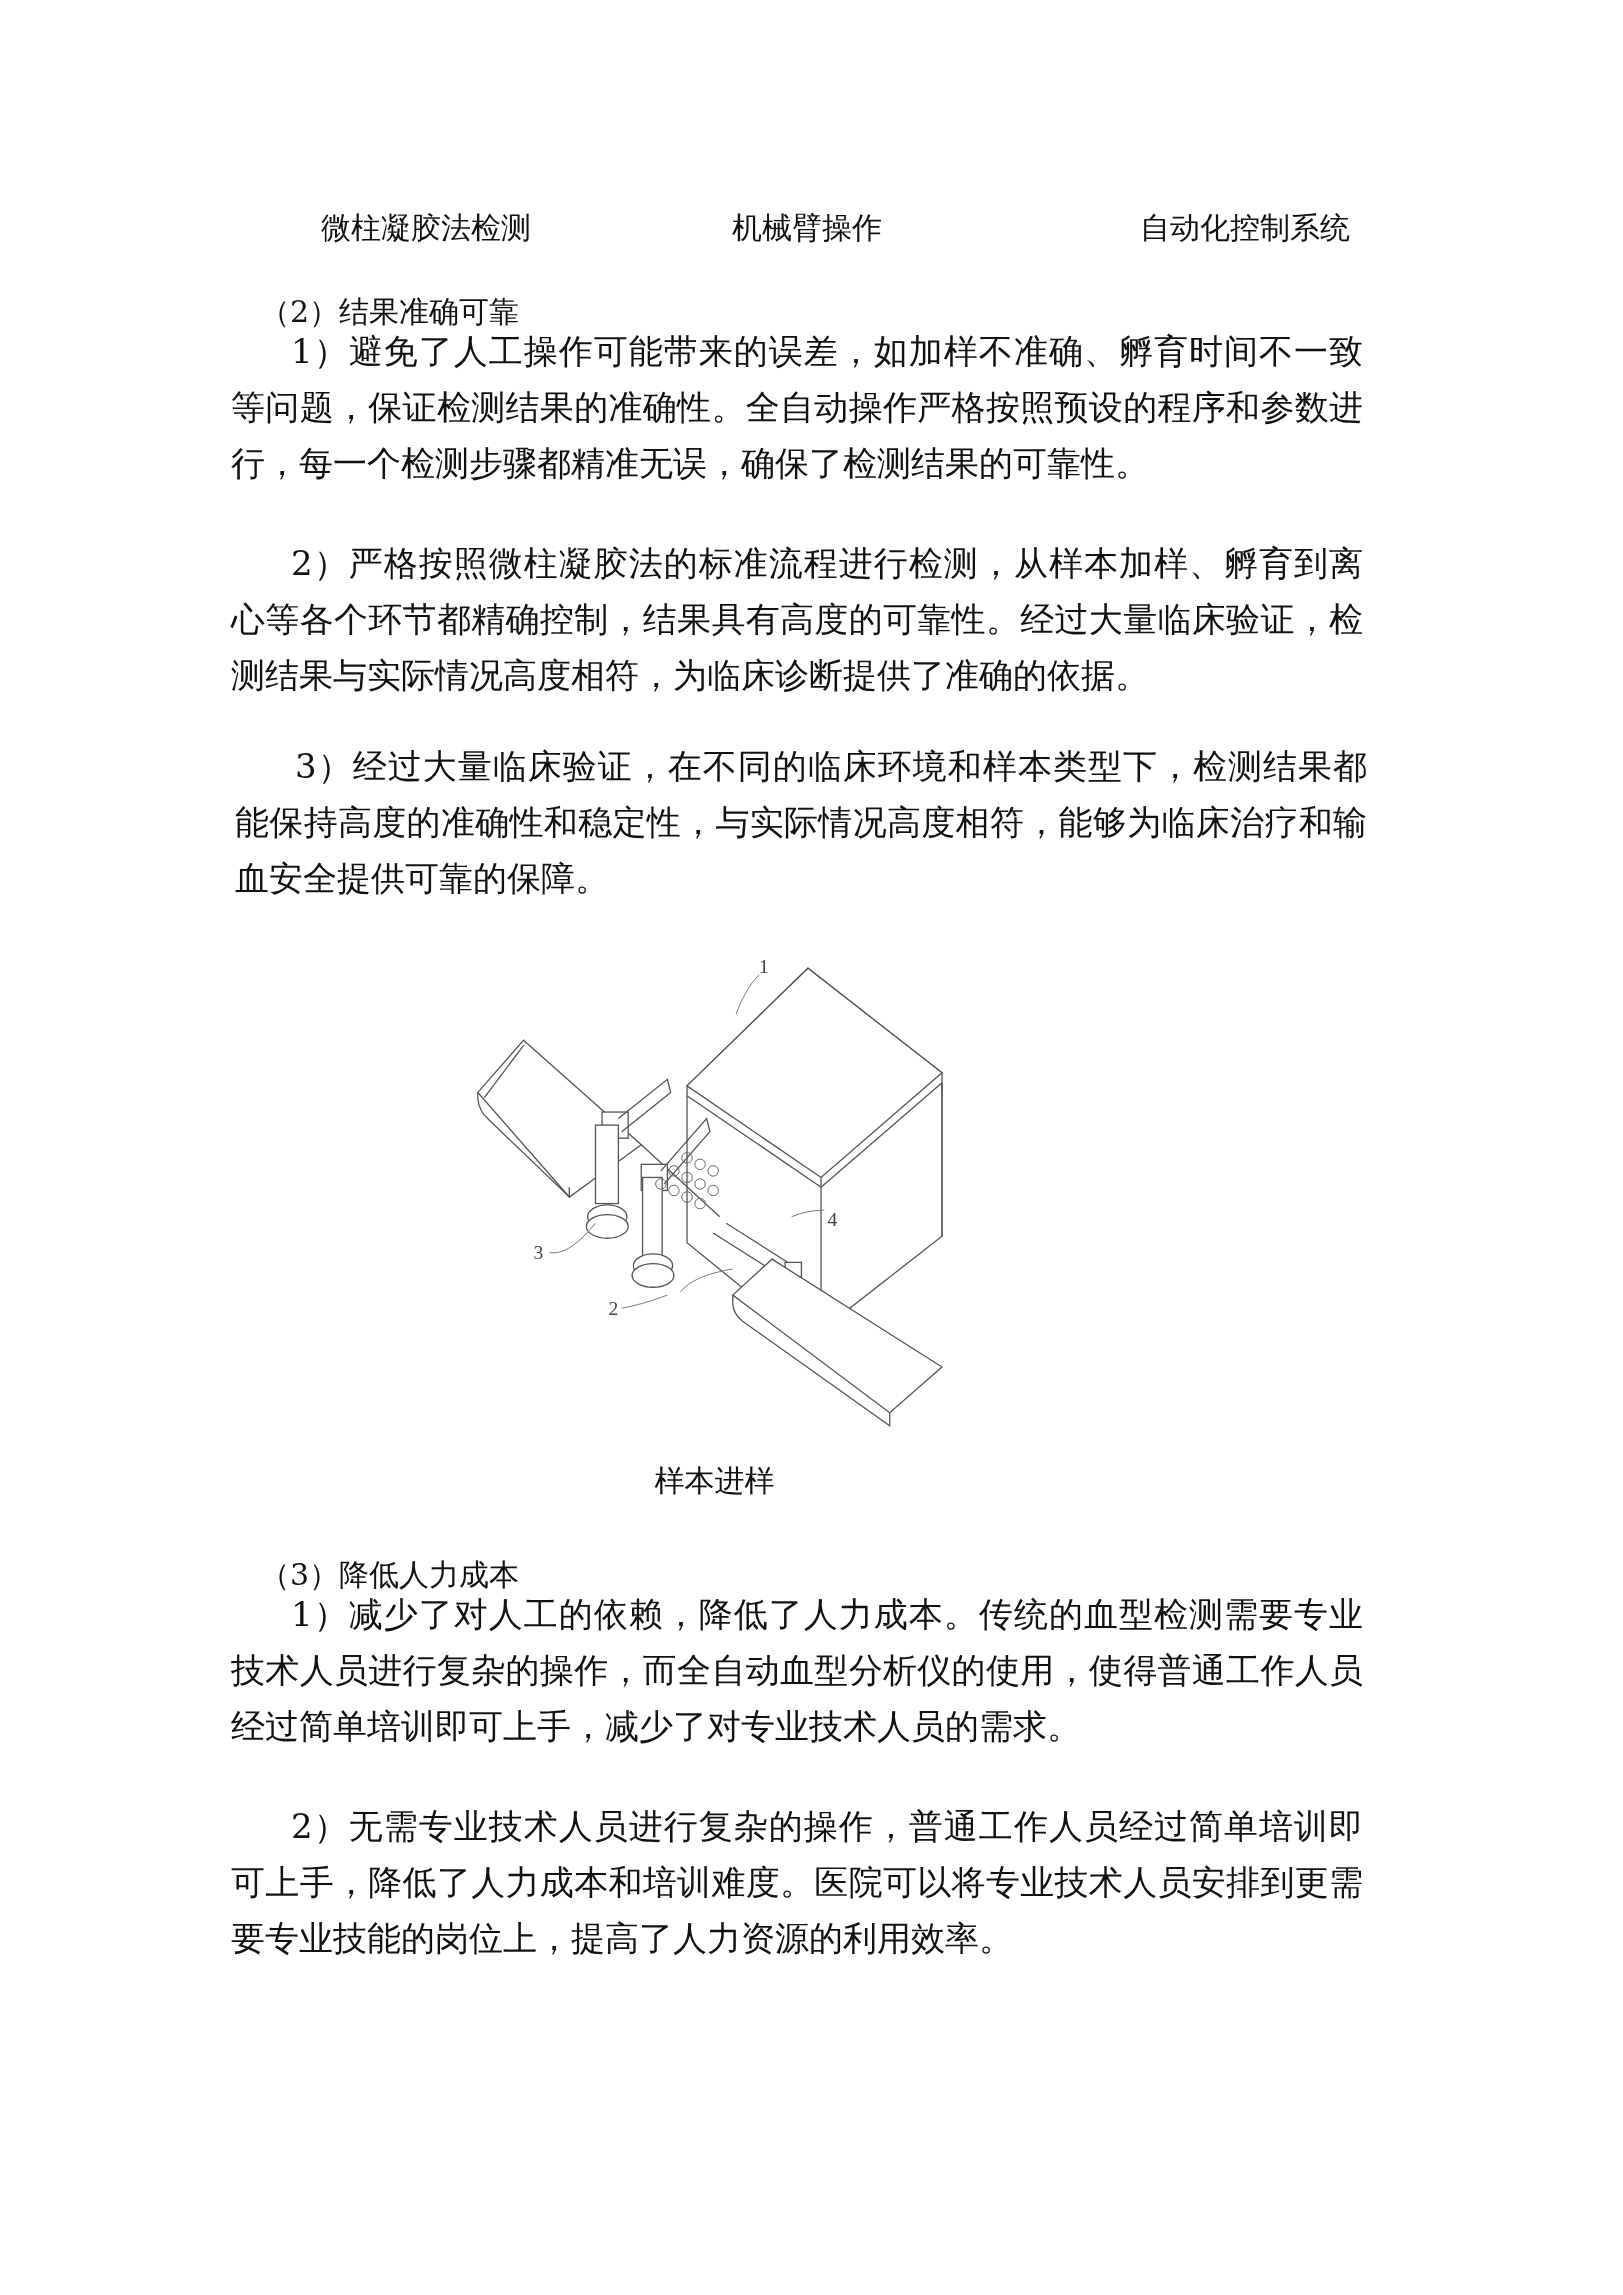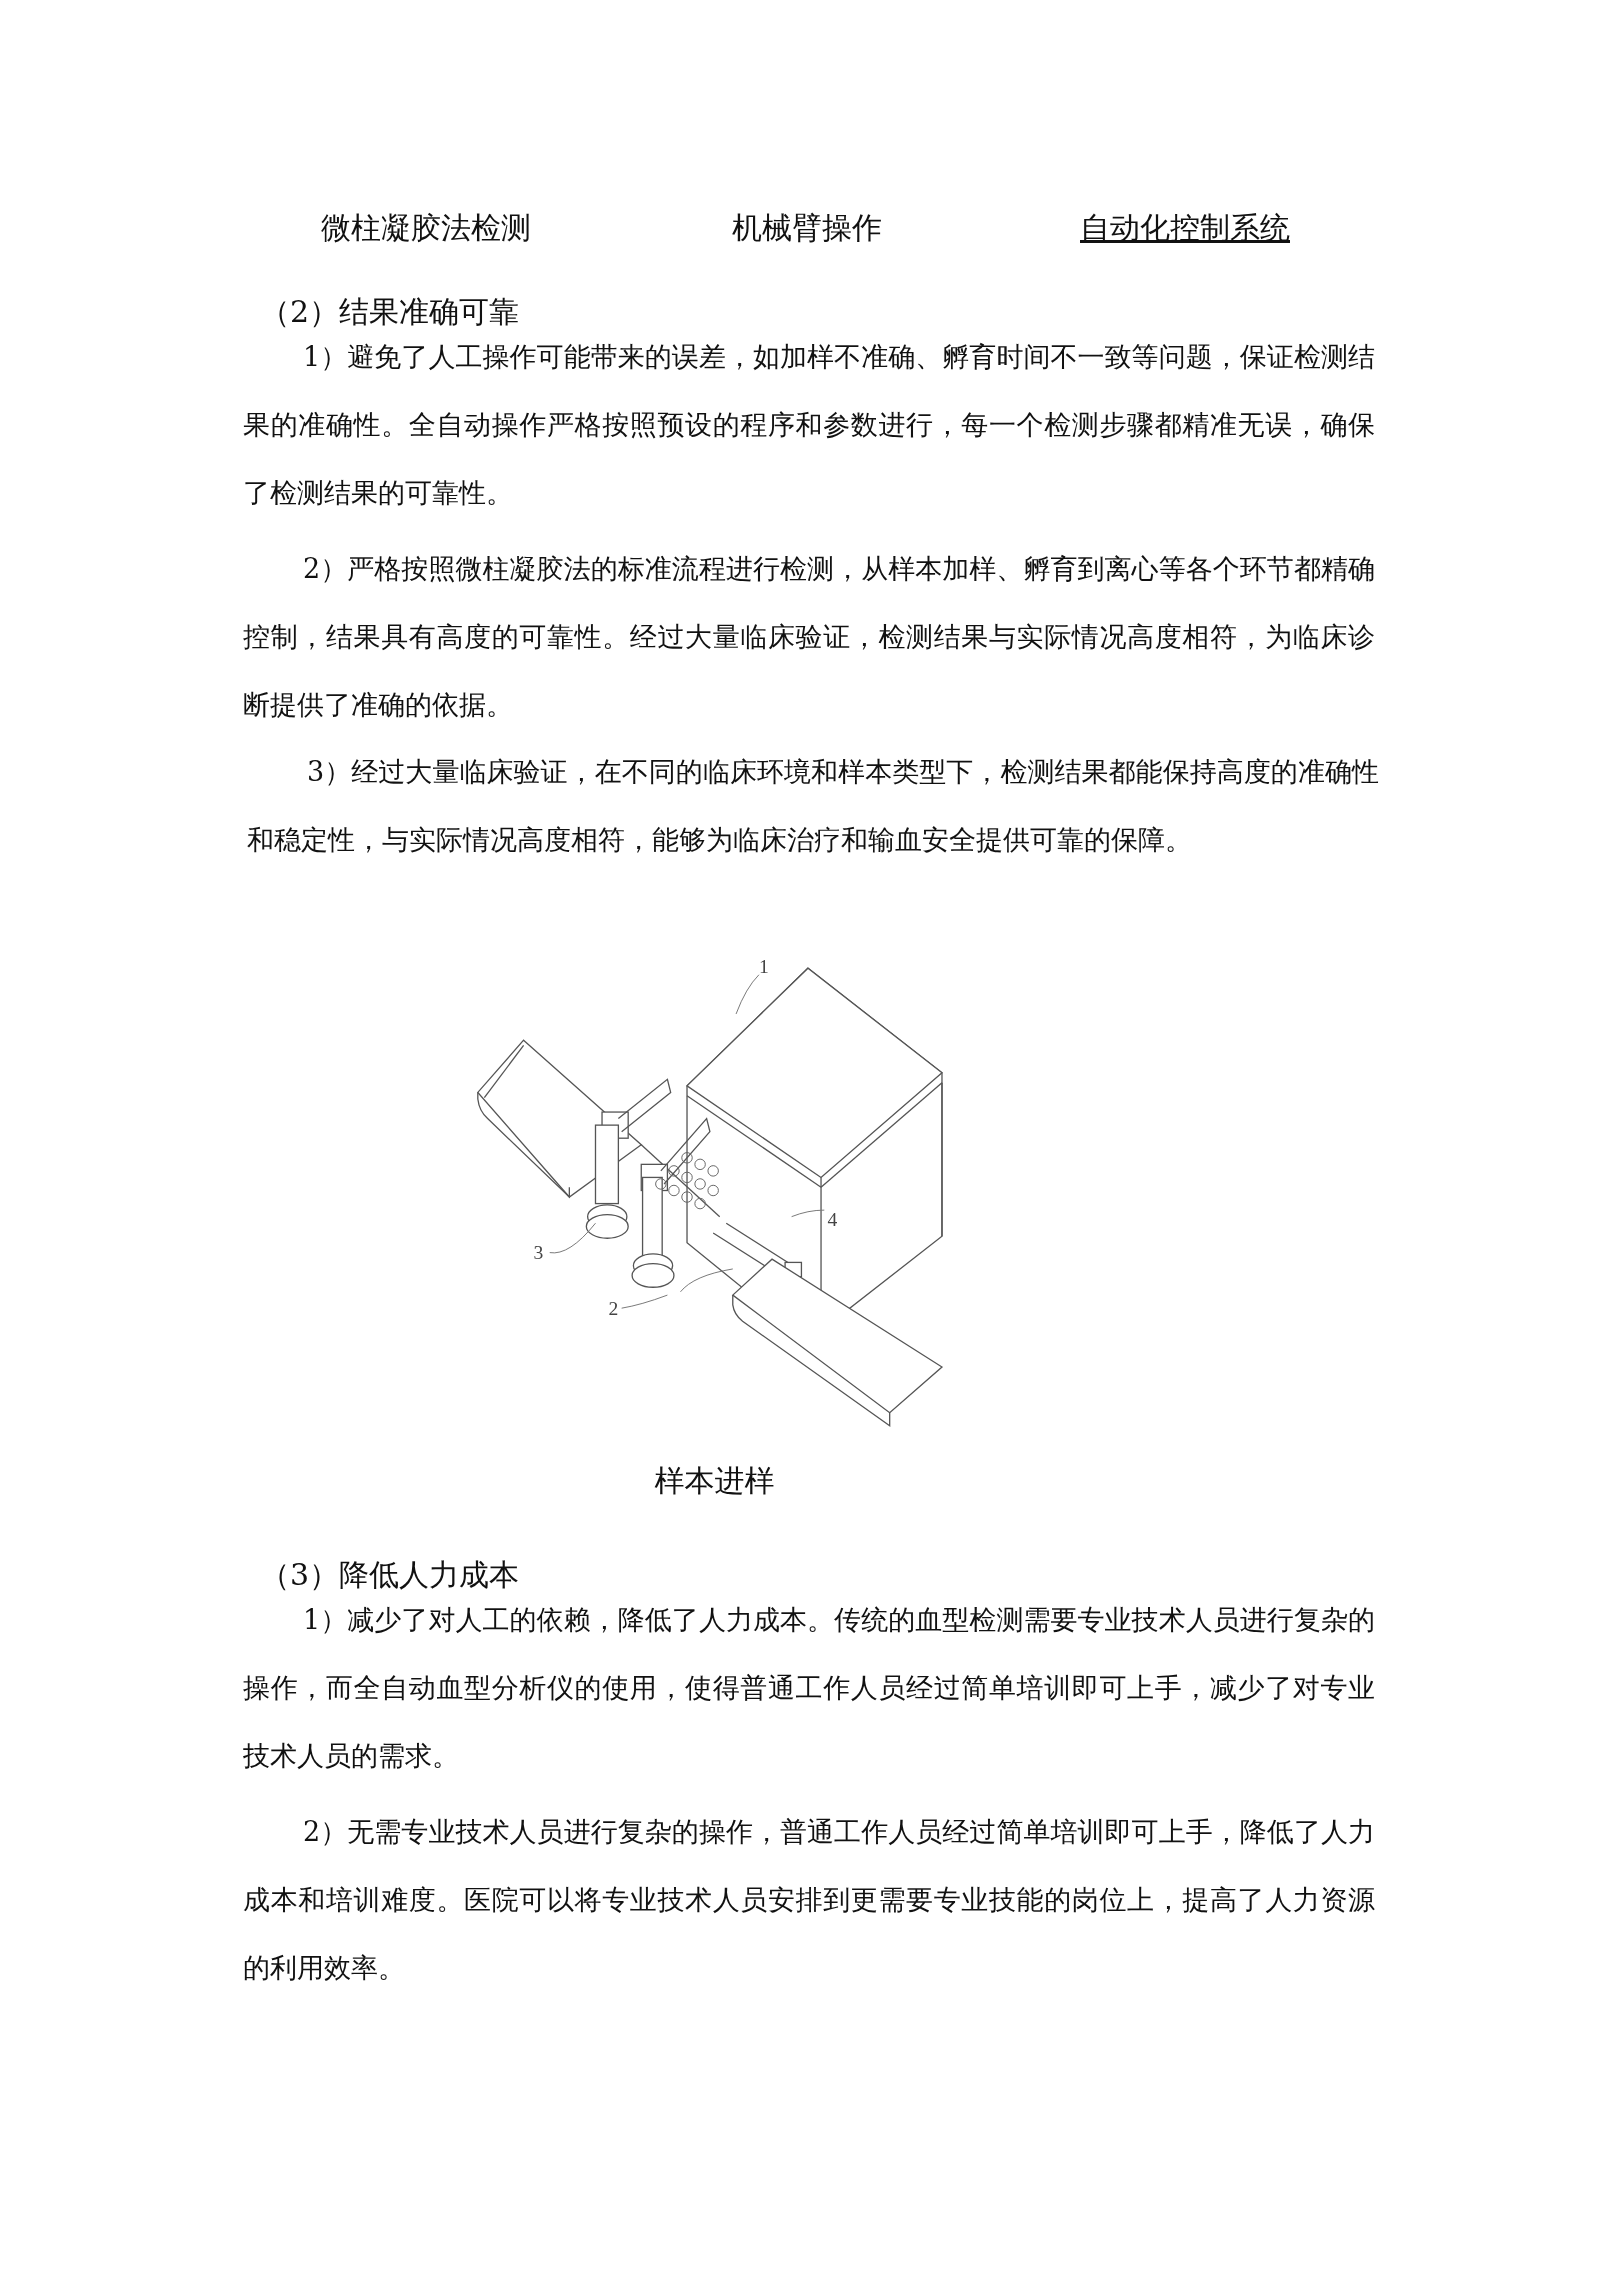--- a/index.html
+++ b/index.html
@@ -8,28 +8,28 @@
       font-family: "DejaVu Serif", "Liberation Serif", serif;
       color: #111111;
     }
     .captions-row {
       position: absolute; top: 208px; left: 0; width: 1426px; height: 39px;
       font-size: 30px;
     }
     .cap { position: absolute; top: 0; white-space: nowrap; }
     .cap-1 { left: 321px; }
     .cap-2 { left: 732px; }
-    .cap-3 { left: 1080px; text-decoration: underline; }
+    .cap-3 { left: 1140px; }
 
     .heading {
       position: absolute; left: 260px; font-size: 30px; white-space: nowrap;
     }
     .para {
-      position: absolute; left: 243px; width: 1132px;
-      font-size: 27px; line-height: 68px;
+      position: absolute; left: 231px; width: 1132px;
+      font-size: 34px; line-height: 56px;
       text-align: justify; text-indent: 60px;
     }
     .figure {
       position: absolute; left: 471px; top: 929px; width: 687px; height: 523px;
     }
     .fig-caption {
       position: absolute; top: 1461px; left: 0; width: 1429px; text-align: center;
       font-size: 30px;
     }
   </style>

